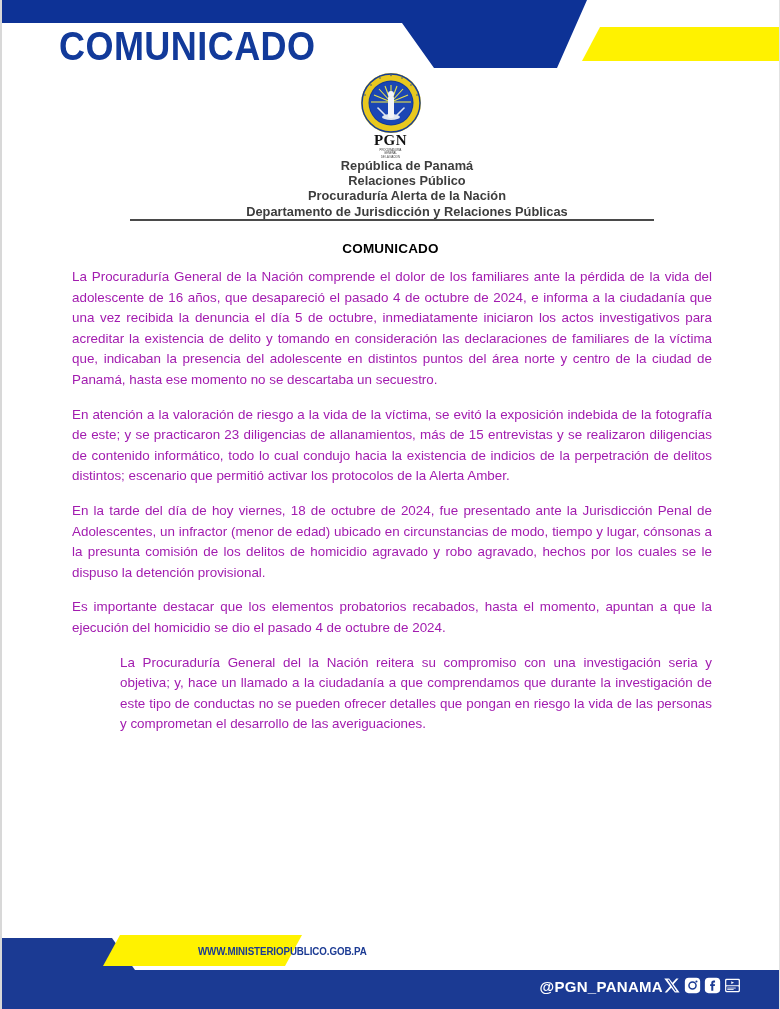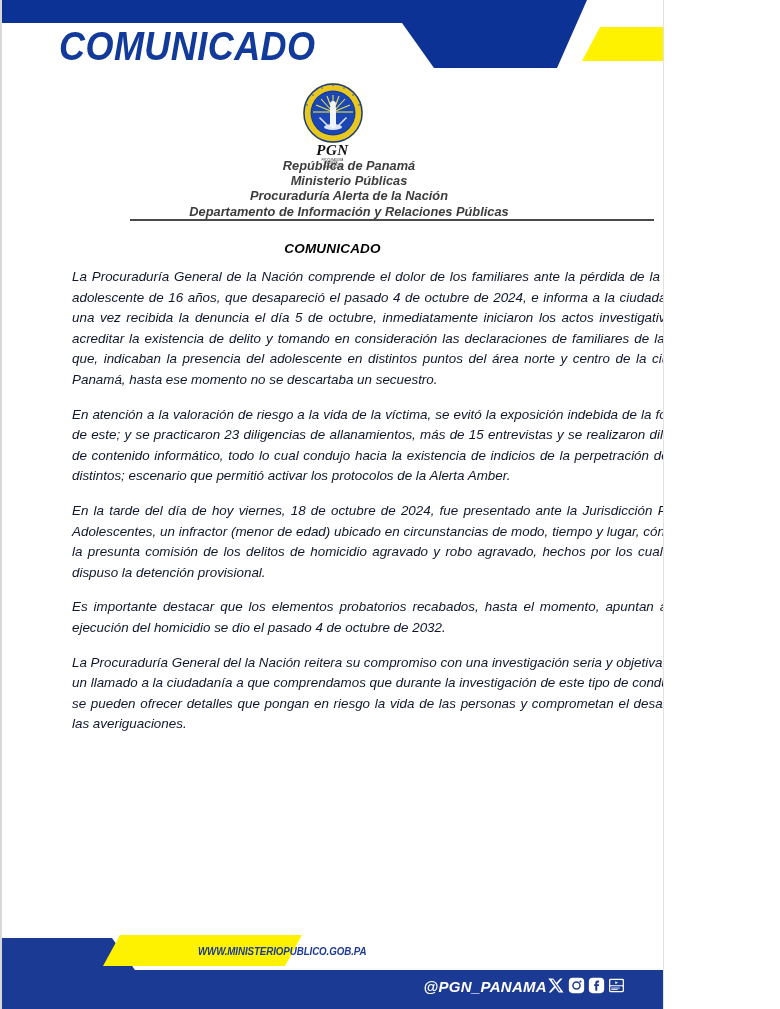--- a/index.html
+++ b/index.html
@@ -5,28 +5,27 @@
   html, body {
     margin: 0;
     padding: 0;
     background: #ffffff;
   }
   body {
     font-family: "Liberation Sans", sans-serif;
   }
   .page {
     position: relative;
-    width: 664px;
+    width: 780px;
     height: 1009px;
     background: #ffffff;
     overflow: hidden;
     box-sizing: border-box;
     border-left: 2px solid #d8d8d8;
     border-right: 1px solid #e2e2e2;
-    font-style: italic;
   }
 
   
   .header-band {
     position: absolute;
     top: 0;
     left: 0;
     width: 780px;
     height: 80px;
   }
@@ -45,21 +44,21 @@
     transform-origin: left center;
     line-height: 1;
     white-space: nowrap;
   }
 
   
   .logo-wrap {
     position: absolute;
     left: 0;
     right: 0;
-    top: 82px;
+    top: 72px;
     display: flex;
     flex-direction: column;
     align-items: center;
   }
   .seal { display: block; }
   .logo-pgn {
     font-family: "Liberation Serif", serif;
     font-weight: bold;
     font-size: 15px;
     color: #111111;
@@ -115,23 +114,23 @@
     position: absolute;
     left: 70px;
     top: 267px;
     width: 640px;
   }
   .body-copy p {
     margin: 0 0 14px 0;
     text-align: justify;
     font-size: 13.4px;
     line-height: 20.6px;
-    color: #0f172a;
-  }
-  .body-copy p:last-child { margin-bottom: 0; }
+    color: #a21caf;
+  }
+  .body-copy p:last-child { margin-bottom: 0; margin-left: 48px; }
 
   
   .footer {
     position: absolute;
     left: 0;
     bottom: 0;
     width: 780px;
     height: 99px;
   }
   .footer svg { display: block; }
@@ -228,33 +227,33 @@
     <div class="logo-pgn">PGN</div>
     <div class="logo-sub">
       <div>PROCURADURIA</div>
       <div>GENERAL</div>
       <div>DE LA NACION</div>
     </div>
   </div>
 
   <div class="inst">
     <div>República de Panamá</div>
-    <div>Ministerio Públicas</div>
+    <div>Relaciones Público</div>
     <div>Procuraduría Alerta de la Nación</div>
-    <div>Departamento de Información y Relaciones Públicas</div>
+    <div>Departamento de Jurisdicción y Relaciones Públicas</div>
   </div>
   <div class="rule"></div>
 
   <div class="doc-title">COMUNICADO</div>
 
   <div class="body-copy">
     <p>La Procuraduría General de la Nación comprende el dolor de los familiares ante la pérdida de la vida del adolescente de 16 años, que desapareció el pasado 4 de octubre de 2024, e informa a la ciudadanía que una vez recibida la denuncia el día 5 de octubre, inmediatamente iniciaron los actos investigativos para acreditar la existencia de delito y tomando en consideración las declaraciones de familiares de la víctima que, indicaban la presencia del adolescente en distintos puntos del área norte y centro de la ciudad de Panamá, hasta ese momento no se descartaba un secuestro.</p>
     <p>En atención a la valoración de riesgo a la vida de la víctima, se evitó la exposición indebida de la fotografía de este; y se practicaron 23 diligencias de allanamientos, más de 15 entrevistas y se realizaron diligencias de contenido informático, todo lo cual condujo hacia la existencia de indicios de la perpetración de delitos distintos; escenario que permitió activar los protocolos de la Alerta Amber.</p>
     <p>En la tarde del día de hoy viernes, 18 de octubre de 2024, fue presentado ante la Jurisdicción Penal de Adolescentes, un infractor (menor de edad) ubicado en circunstancias de modo, tiempo y lugar, cónsonas a la presunta comisión de los delitos de homicidio agravado y robo agravado, hechos por los cuales se le dispuso la detención provisional.</p>
-    <p>Es importante destacar que los elementos probatorios recabados, hasta el momento, apuntan a que la ejecución del homicidio se dio el pasado 4 de octubre de 2032.</p>
+    <p>Es importante destacar que los elementos probatorios recabados, hasta el momento, apuntan a que la ejecución del homicidio se dio el pasado 4 de octubre de 2024.</p>
     <p>La Procuraduría General del la Nación reitera su compromiso con una investigación seria y objetiva; y, hace un llamado a la ciudadanía a que comprendamos que durante la investigación de este tipo de conductas no se pueden ofrecer detalles que pongan en riesgo la vida de las personas y comprometan el desarrollo de las averiguaciones.</p>
   </div>
 
   <div class="footer">
     <svg width="780" height="99" viewBox="0 0 780 99" xmlns="http://www.w3.org/2000/svg">
 
       <path d="M 0,28 L 110,28 L 133,60 L 780,60 L 780,99 L 0,99 Z" fill="#1b3a93"></path>
 
       <path d="M 118,25 L 300,25 L 283,56 L 101,56 Z" fill="#fff200"></path>
     </svg>

